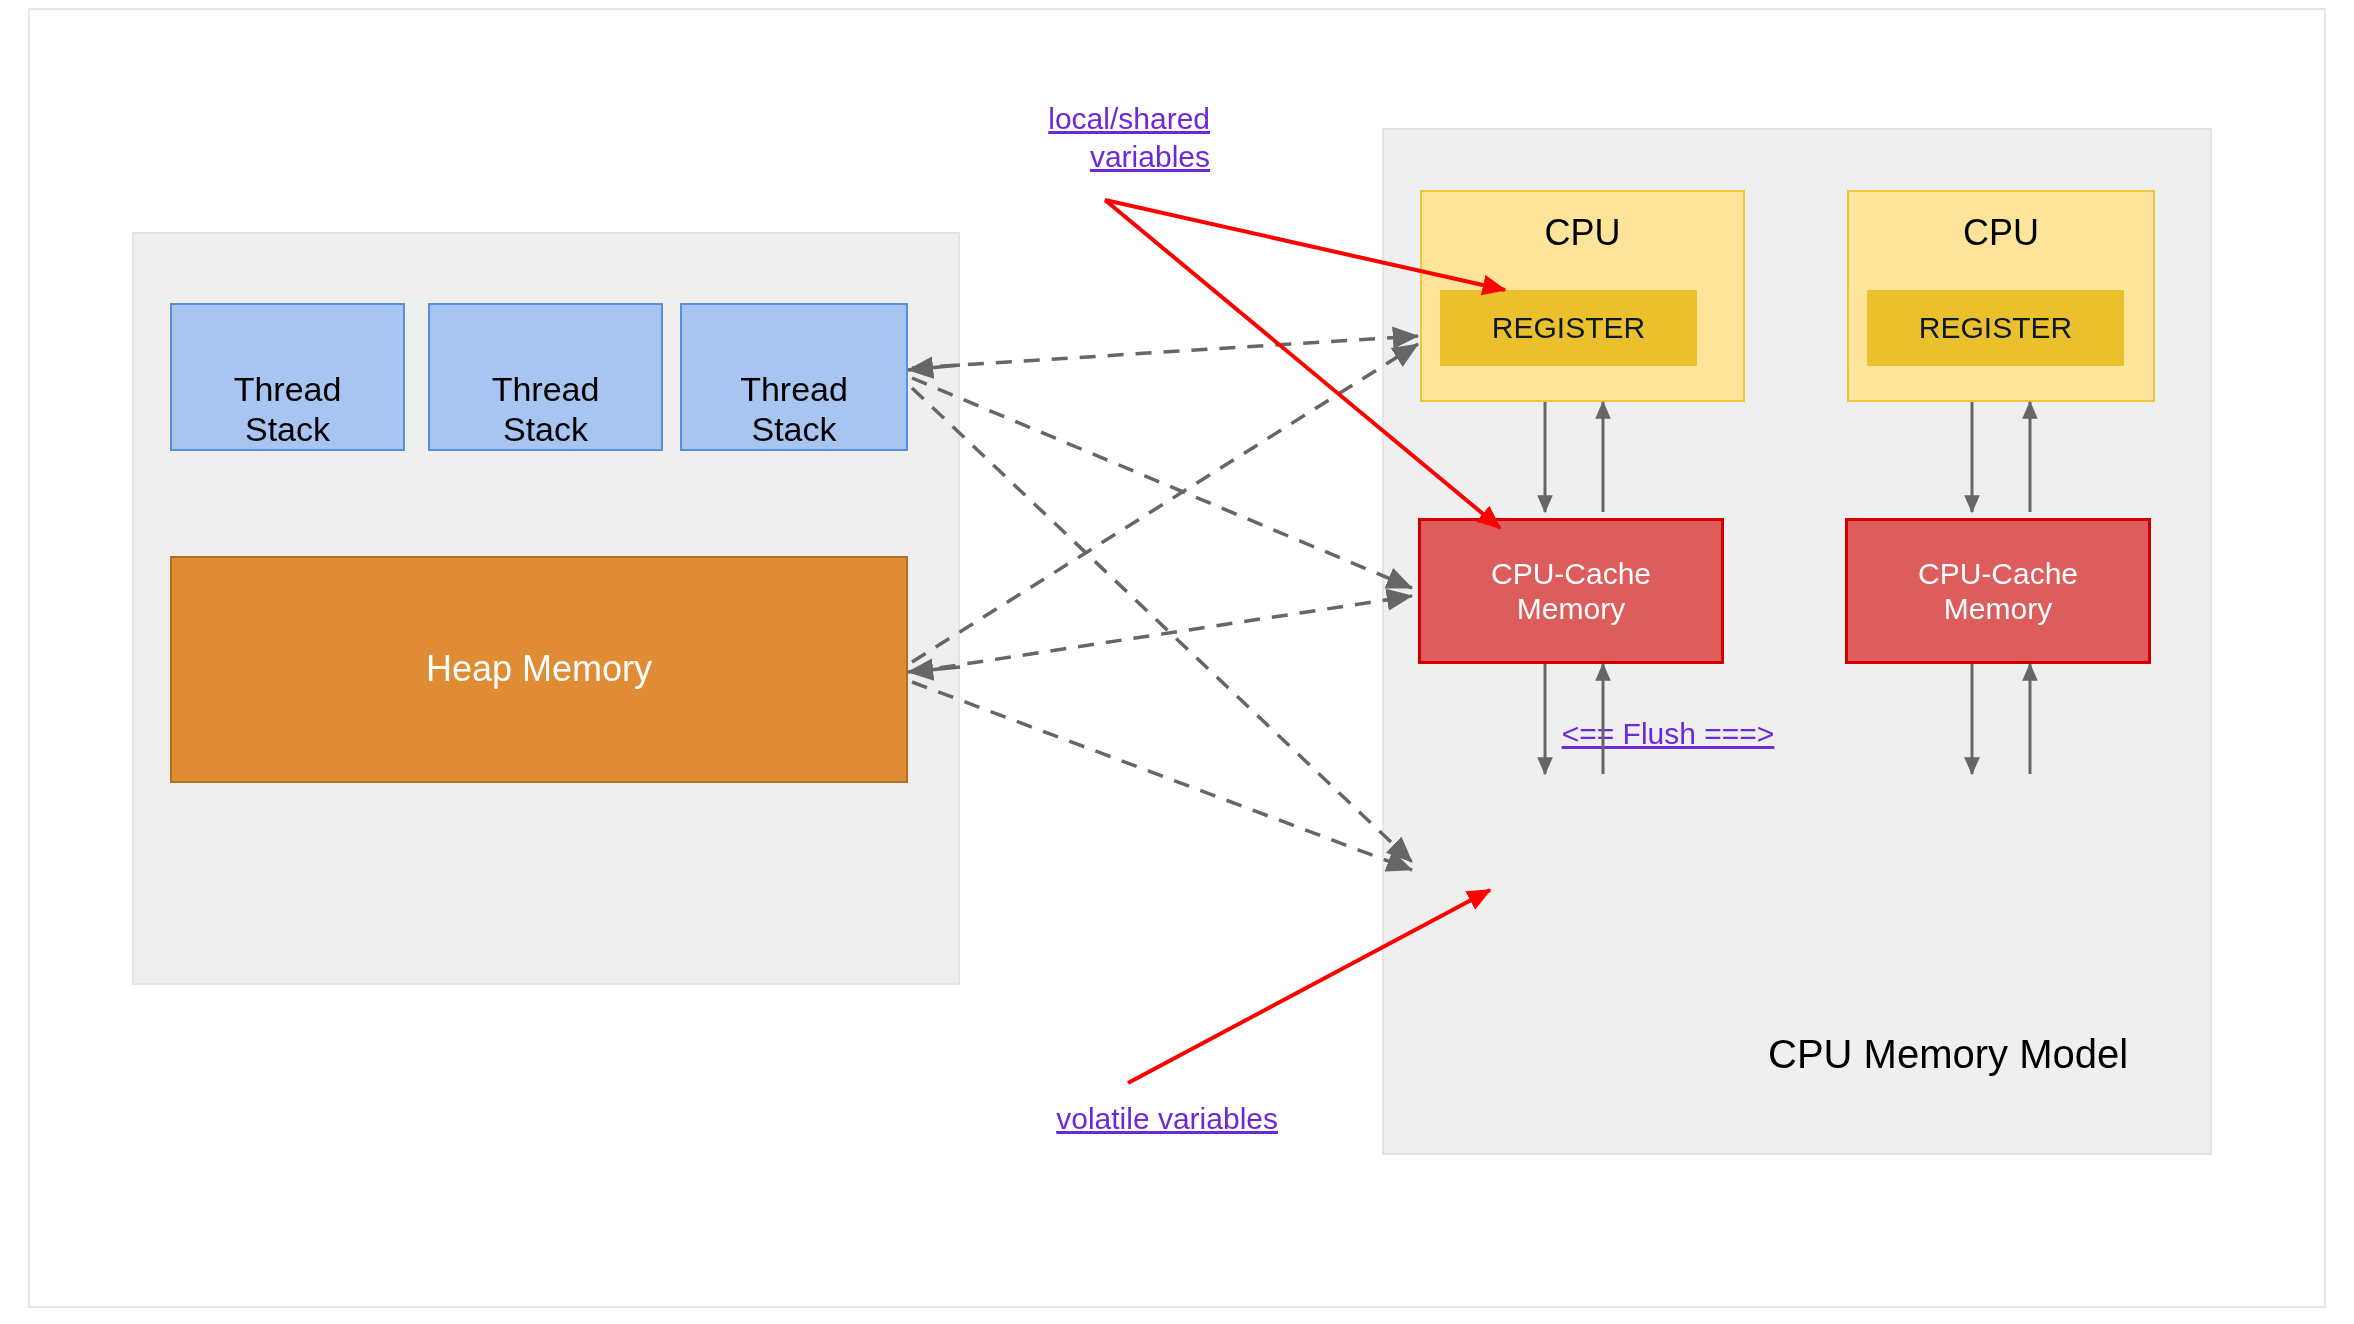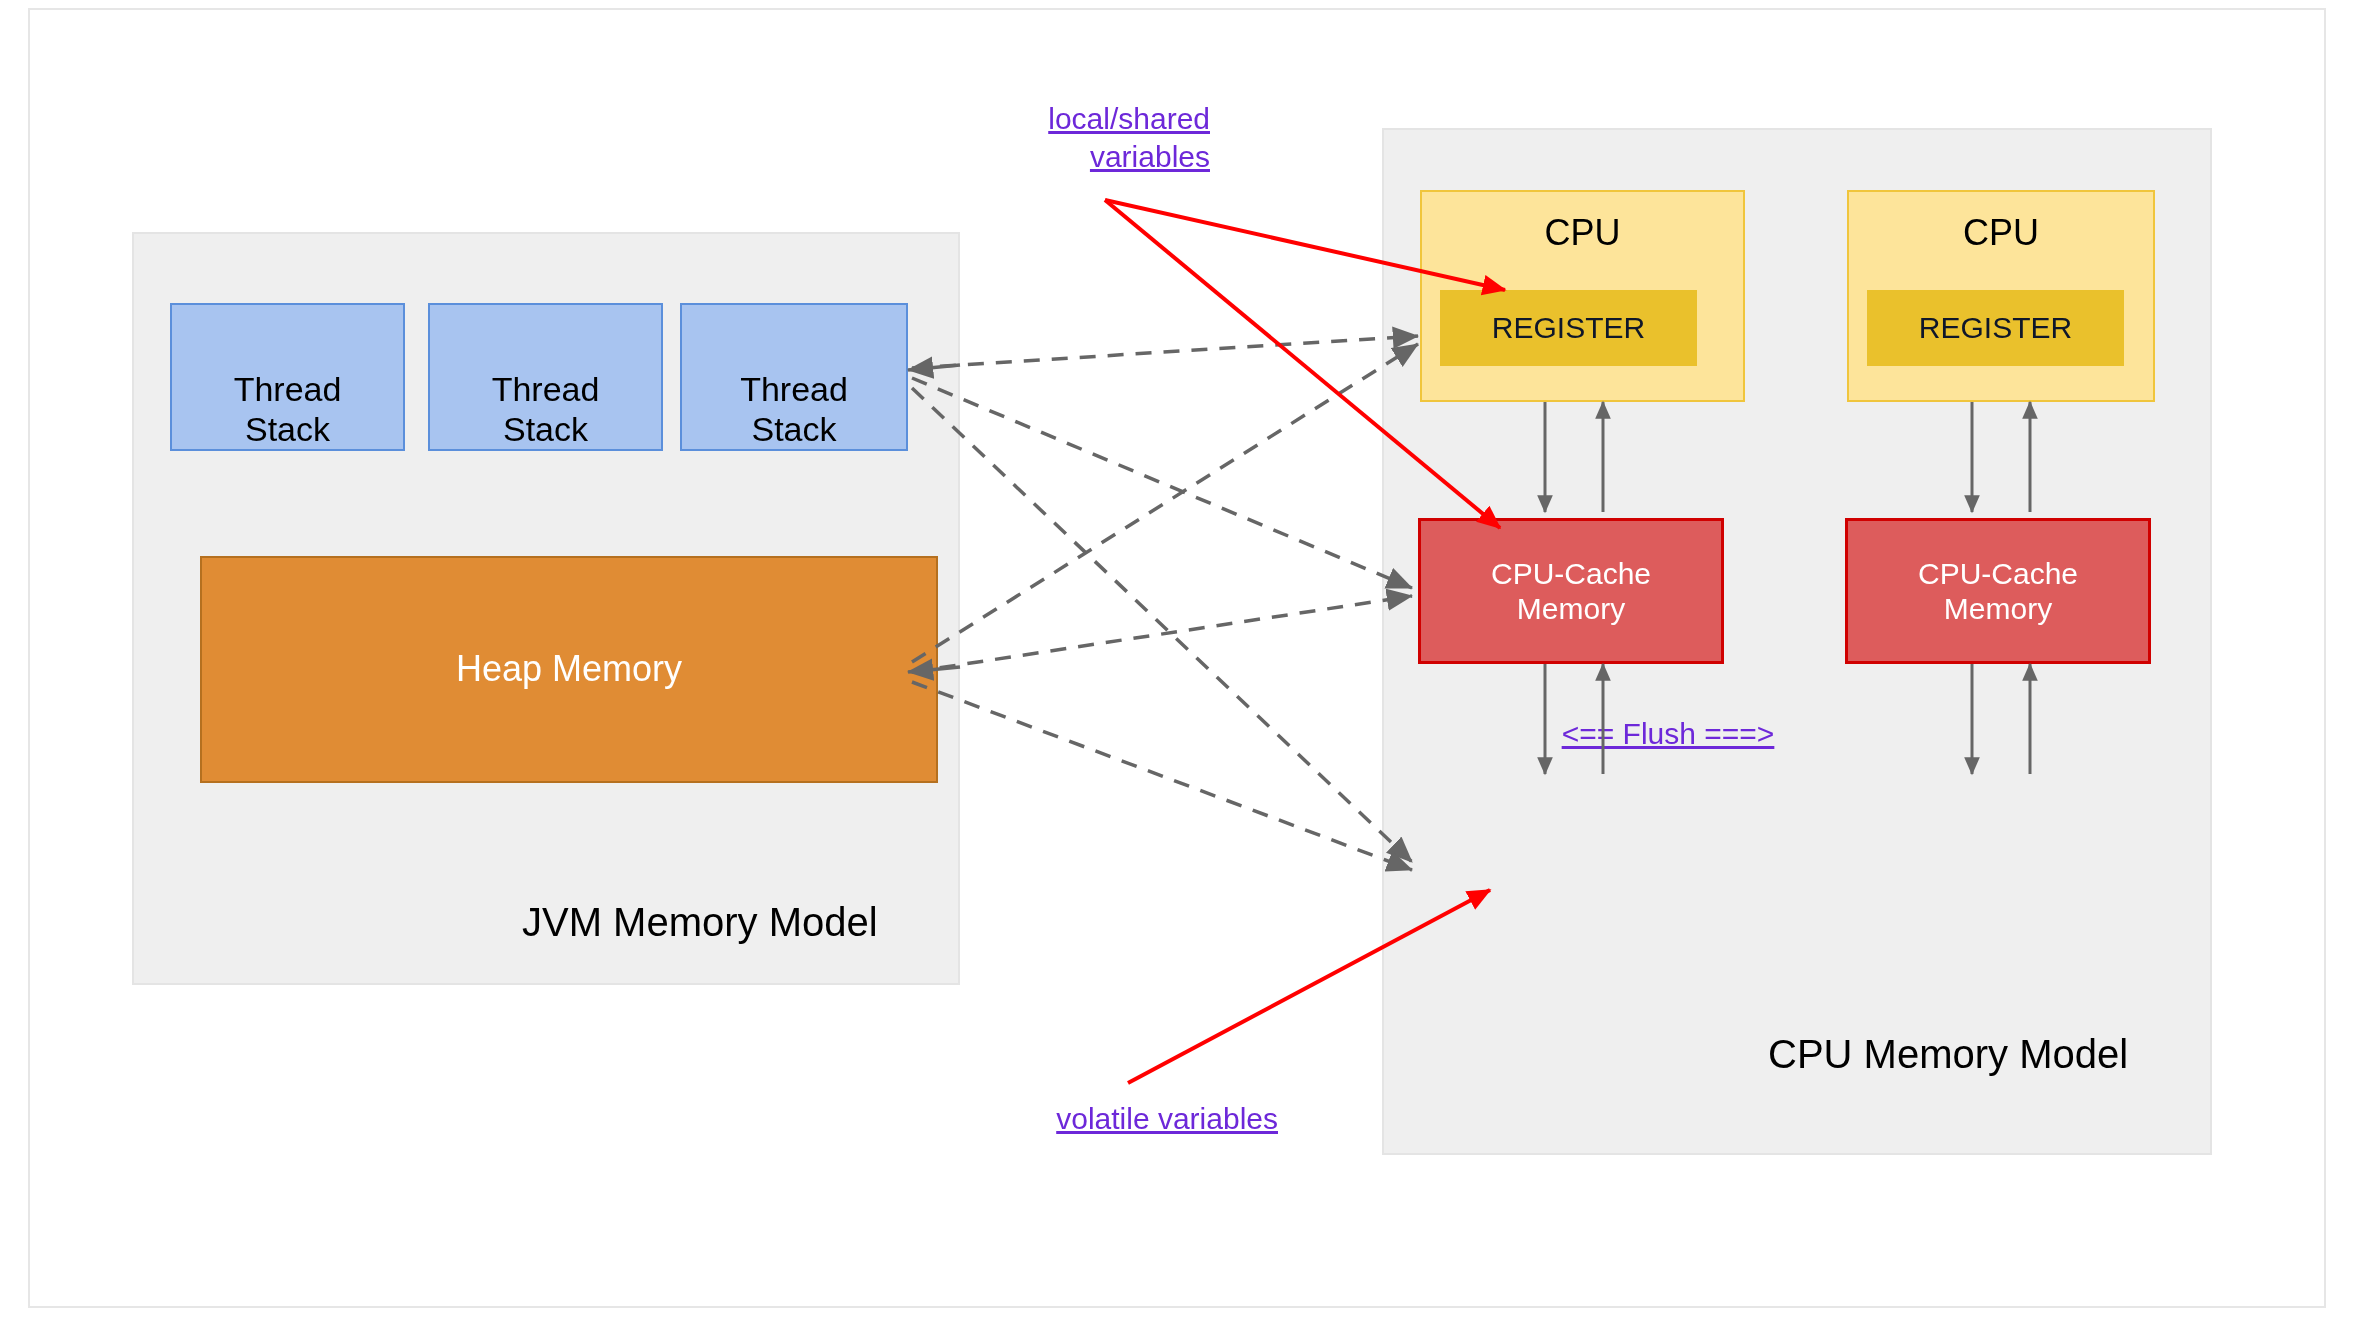--- a/index.html
+++ b/index.html
@@ -124,25 +124,24 @@
   <div class="box thread-stack" style="left:428px; top:303px; width:235px; height:148px;">
     <span style="white-space:pre-line;">Thread
 Stack</span>
   </div>
 
   <div class="box thread-stack" style="left:680px; top:303px; width:228px; height:148px;">
     <span style="white-space:pre-line;">Thread
 Stack</span>
   </div>
 
-  <div class="box heap" style="left:170px; top:556px; width:738px; height:227px;margin-left:30px;">
+  <div class="box heap" style="left:170px; top:556px; width:738px; height:227px;">
     <span>Heap Memory</span>
   </div>
 
-  <div class="panel-title" style="left:522px; top:900px;">JVM Memory Model</div>
 
   <div class="panel" style="left:1382px; top:128px; width:830px; height:1027px;"></div>
 
   <div class="box cpu" style="left:1420px; top:190px; width:325px; height:212px;">
     <span>CPU</span>
   </div>
   <div class="box register" style="left:1440px; top:290px; width:257px; height:76px;">
     <span>REGISTER</span>
   </div>
 

